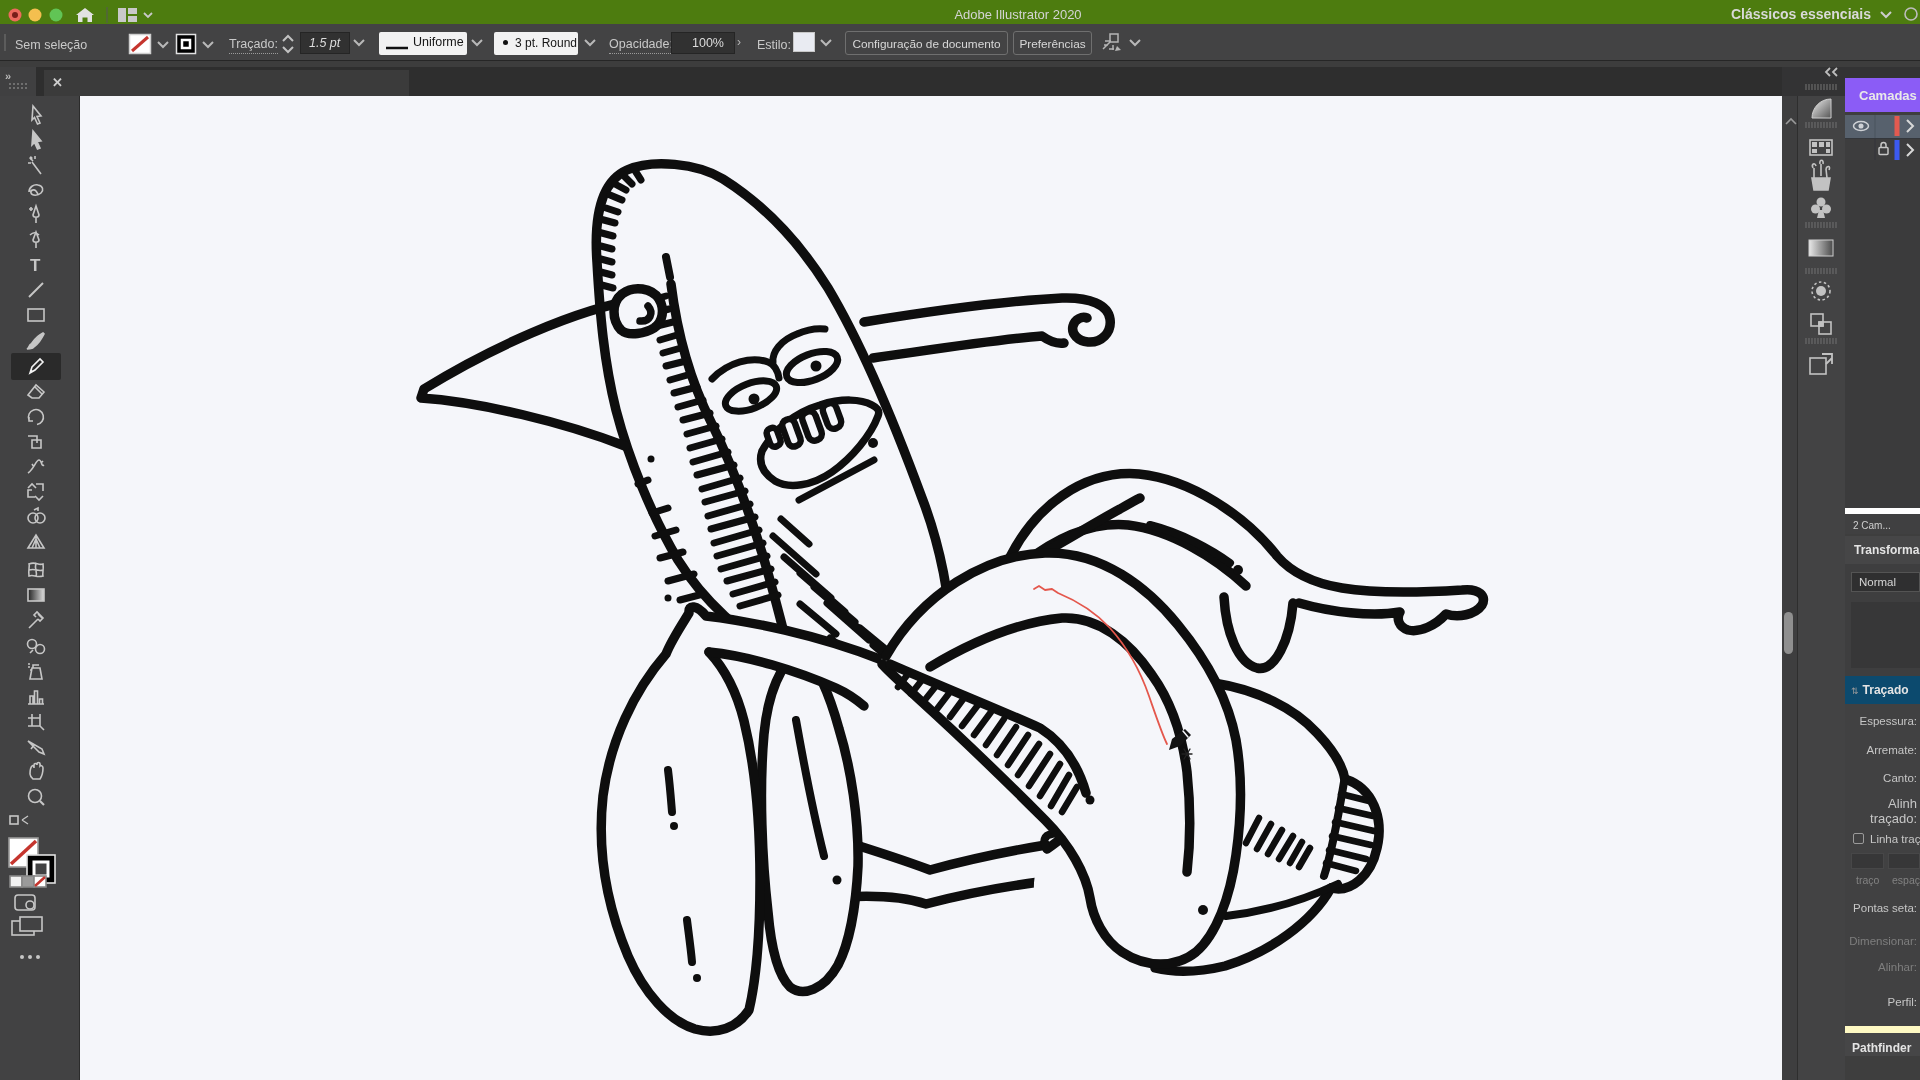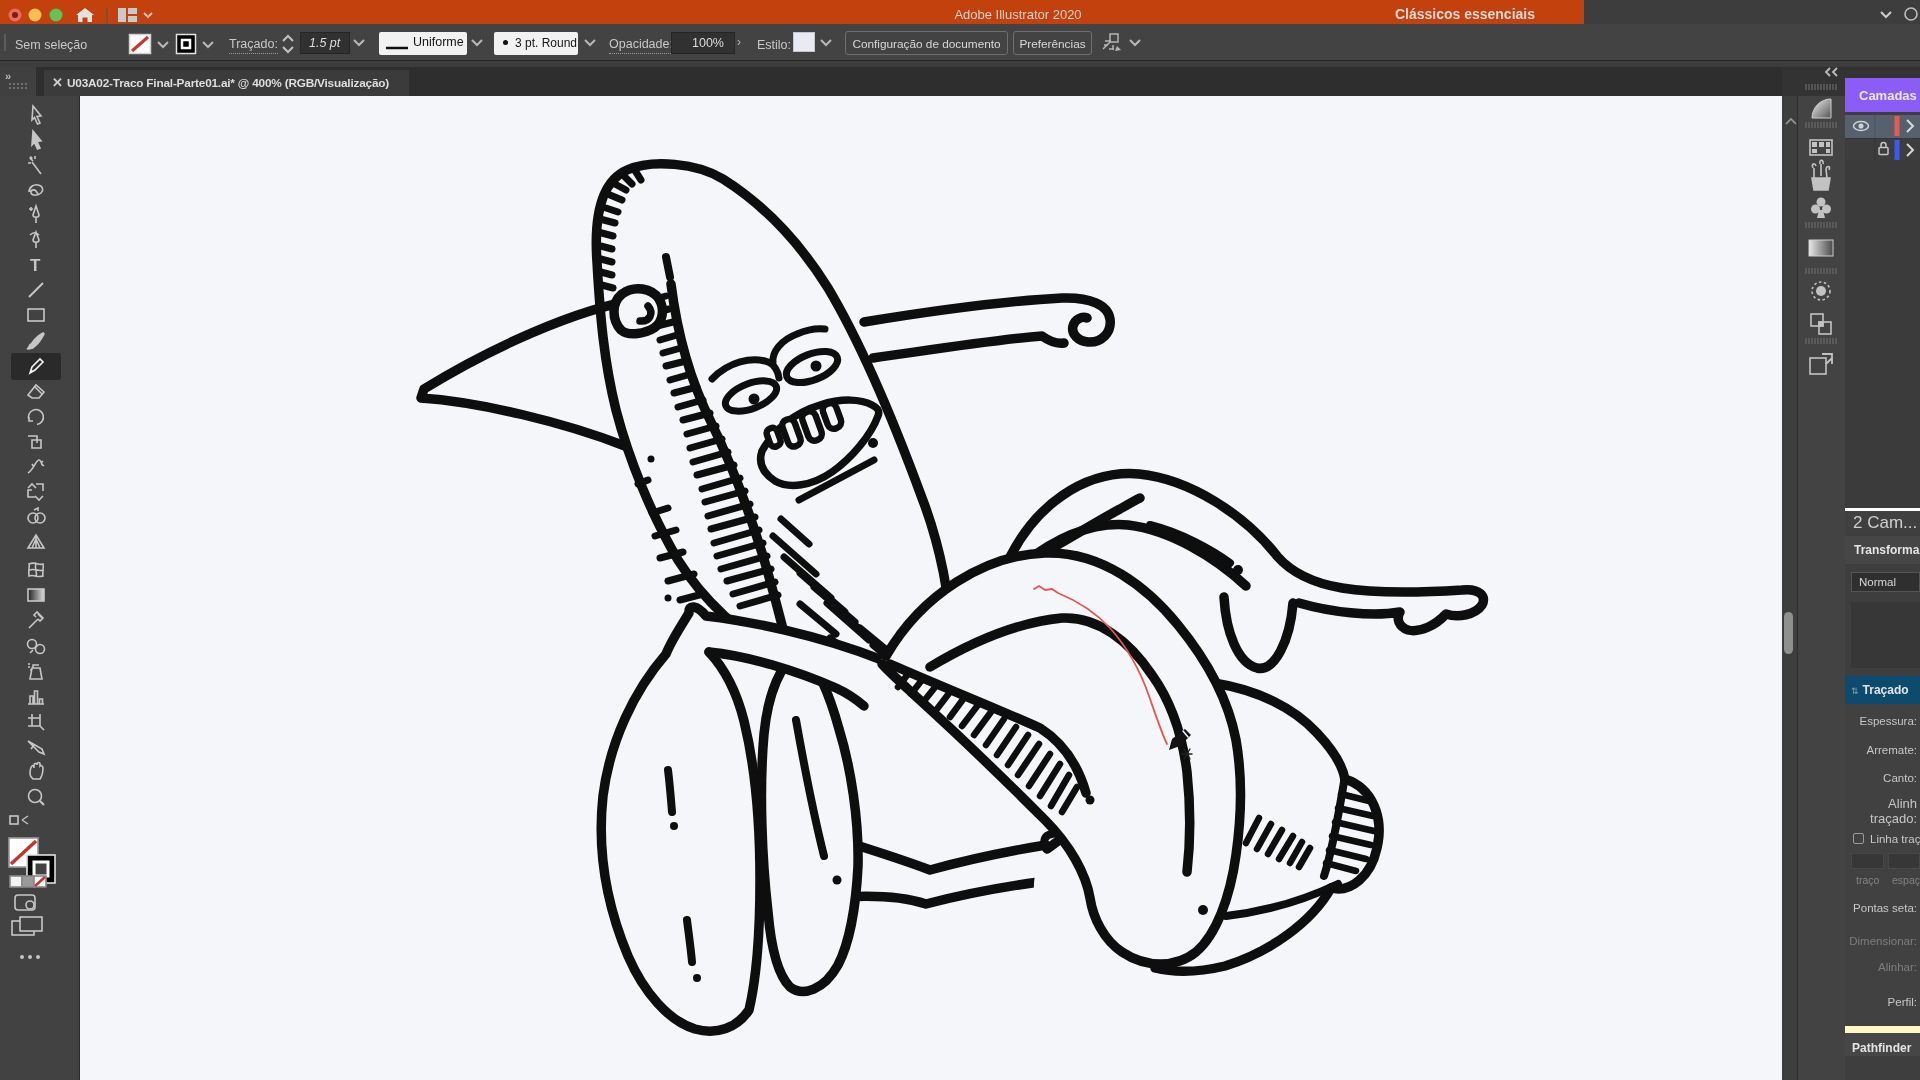--- a/index.html
+++ b/index.html
@@ -1,19 +1,19 @@
 <!DOCTYPE html>
 <html><head>
 <meta charset="utf-8">
 <style>
 * { margin:0; padding:0; box-sizing:border-box; }
 html,body { width:1920px; height:1080px; overflow:hidden; background:#3d3d3d;
   font-family:"Liberation Sans", sans-serif; }
 .abs { position:absolute; }
-#menubar { position:absolute; left:0; top:0; width:1584px; height:30px; background:#c2410c; }
+#menubar { position:absolute; left:0; top:0; width:1920px; height:30px; background:#4d7c0f; }
 #controlbar { position:absolute; left:0; top:24px; width:1920px; height:37px; background:#434344; border-bottom:1px solid #262626; }
 #tabstrip { position:absolute; left:0; top:67px; width:1920px; height:29px; background:#2e2e2e; }
 #tab { position:absolute; left:44px; top:70px; width:365px; height:26px; background:#3b3b3b; color:#dedede; font-size:11.8px; letter-spacing:-0.2px; font-weight:bold; line-height:26px; }
 #dock { position:absolute; left:0; top:96px; width:80px; height:984px; background:#424243; border-right:1px solid #2b2b2b; }
 #dockhead { position:absolute; left:0; top:67px; width:36px; height:29px; background:#404041; }
 #canvas { position:absolute; left:80px; top:96px; width:1702px; height:984px; background:#f5f6fa; }
 #scrollcol { position:absolute; left:1782px; top:96px; width:15px; height:984px; background:#3e3e3f; }
 #railtop { position:absolute; left:1782px; top:67px; width:138px; height:29px; background:#333334; }
 #rail { position:absolute; left:1797px; top:96px; width:48px; height:984px; background:#434344; border-left:1px solid #2e2e2e; }
 #panels { position:absolute; left:1845px; top:96px; width:75px; height:984px; background:#3e3e3e; }
@@ -88,21 +88,20 @@
   <svg class="abs" style="left:1100px;top:9px" width="44" height="20">
     <rect x="10" y="1" width="8" height="8" fill="none" stroke="#b5b5b5" stroke-width="1.5"></rect>
     <path d="M3 16 L10 9 M5 8 l6 0 M4 12 l4 0 M13 12 l0 5 M9 16 l5 0" stroke="#b5b5b5" stroke-width="1.5" fill="none"></path>
     <path d="M17 13 l4 4 l-6 1 Z" fill="#b5b5b5"></path>
     <path d="M30 7 l5 5 l5 -5" stroke="#b8b8b8" stroke-width="2" fill="none"></path>
   </svg>
 </div>
 <div id="tabstrip"></div>
 <div id="tab">
     <span class="abs" style="left:8px;top:0;color:#cfcfcf;font-size:13px;">✕</span>
-    <span class="abs" style="left:23px;top:0;white-space:nowrap;">U03A02-Traco Final-Parte01.ai* @ 400% (RGB/Visualização)</span>
   </div>
 <div id="dockhead"></div>
 <div id="dock"></div>
 <svg class="abs" style="left:0;top:0;" width="80" height="1080" fill="none" stroke="#c6c6c6" stroke-width="1.6">
   <text x="5" y="80" fill="#b9b9b9" stroke="none" font-size="11px" font-weight="bold">»</text>
   <g stroke="#6f6f6f" stroke-width="2" stroke-dasharray="2 2">
       <line x1="9" y1="84" x2="29" y2="84"></line>
       <line x1="9" y1="88" x2="29" y2="88"></line>
     </g>
   <g transform="translate(36,115)">
@@ -398,21 +397,21 @@
   <path d="M62 8 l6 6 l-6 6" stroke="#d8d8d8" stroke-width="2"></path>
   <g stroke="#c6c6c6" stroke-width="1.5">
     <rect x="34" y="35.5" width="9" height="7" rx="1"></rect>
       <path d="M36 35.5 v-2.5 a2.5 2.5 0 0 1 5 0 v2.5"></path>
   </g>
   <line x1="30" y1="27" x2="30" y2="50" stroke="#35353a" stroke-width="1"></line>
   <rect x="49.5" y="28" width="5" height="20" fill="#3c5af0"></rect>
   <path d="M62 32 l6 6 l-6 6" stroke="#d8d8d8" stroke-width="2"></path>
 </svg>
 <div class="abs" style="left:1845px;top:160px;width:75px;height:348px;background:#3b3b3c;"></div>
-<div class="abs" style="left:1845px;top:508px;width:75px;height:26px;background:#404041;border-top:3px solid #ffffff;color:#cfcfcf;font-size:17px;"><span style="padding-left:8px;line-height:24px;">2 Cam...</span></div>
+<div class="abs" style="left:1845px;top:508px;width:75px;height:26px;background:#404041;border-top:6px solid #ffffff;color:#cfcfcf;font-size:10px;"><span style="padding-left:8px;line-height:24px;">2 Cam...</span></div>
 <div class="abs" style="left:1845px;top:536px;width:75px;height:28px;background:#464647;color:#e4e4e4;font-size:12px;font-weight:bold;"><span style="padding-left:9px;line-height:28px;">Transformar</span></div>
 <div class="abs" style="left:1845px;top:564px;width:75px;height:112px;background:#3e3e3f;"></div>
 <div class="abs" style="left:1851px;top:572px;width:69px;height:20px;background:#2f2f30;border:1px solid #545454;color:#d6d6d6;font-size:11.5px;"><span style="padding-left:7px;line-height:18px;">Normal</span></div>
 <div class="abs" style="left:1851px;top:602px;width:69px;height:66px;background:#373738;"></div>
 <div class="abs" style="left:1845px;top:676px;width:75px;height:28px;background:#0c4a6e;color:#e4e4e4;font-size:12px;"><span style="padding-left:6px;line-height:28px;color:#9a9a9a;font-size:9px;">⇅</span><span style="padding-left:4px;line-height:28px;font-weight:bold;">Traçado</span></div>
 <div class="abs" style="left:1845px;top:704px;width:75px;height:322px;background:#414142;"></div>
 <div class="abs" style="left:1845px;top:715px;width:72px;text-align:right;color:#c6c6c6;font-size:11.5px;">Espessura:</div>
 <div class="abs" style="left:1845px;top:744px;width:72px;text-align:right;color:#c6c6c6;font-size:11.5px;">Arremate:</div>
 <div class="abs" style="left:1845px;top:772px;width:72px;text-align:right;color:#c6c6c6;font-size:11.5px;">Canto:</div>
 <div class="abs" style="left:1838px;top:796px;width:79px;text-align:right;color:#c6c6c6;font-size:13px;">Alinh traçado:</div>

